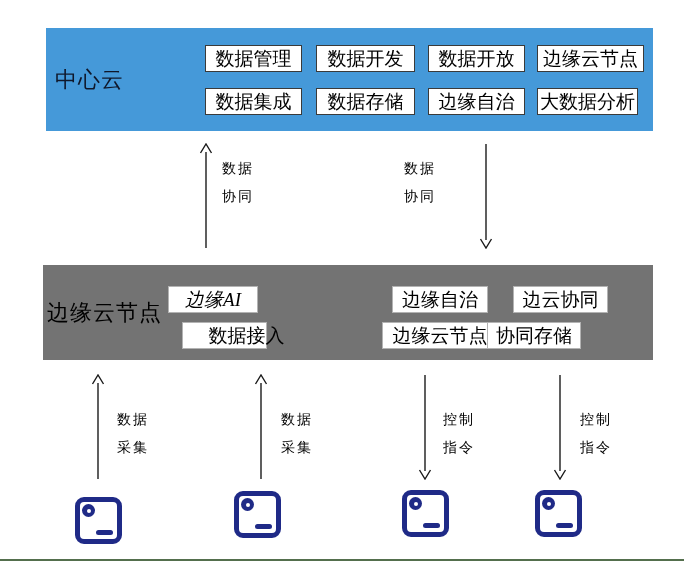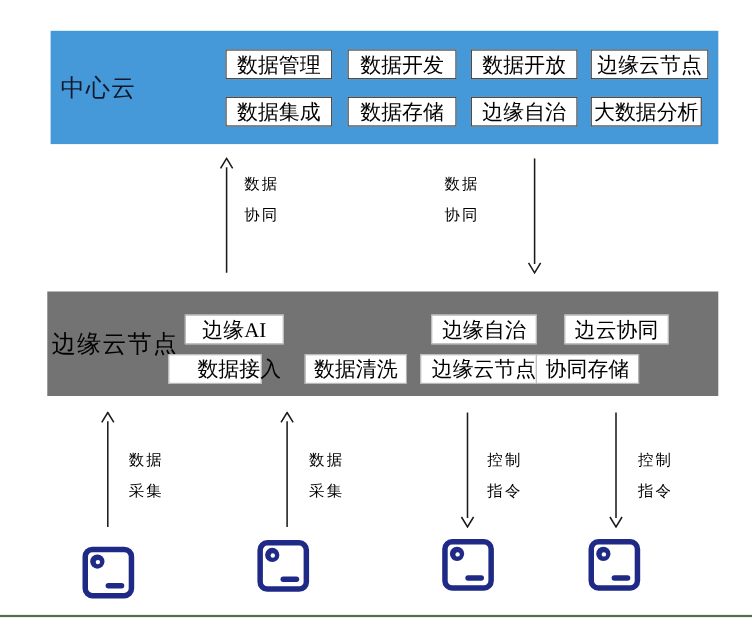--- a/index.html
+++ b/index.html
@@ -29,25 +29,25 @@
   
   .cc1 { left:159px; top:17px; width:97px; }
   .cc2 { left:270px; top:17px; width:99px; }
   .cc3 { left:382px; top:17px; width:97px; }
   .cc4 { left:491px; top:17px; width:107px; }
   .cc5 { left:159px; top:60px; width:97px; }
   .cc6 { left:270px; top:60px; width:99px; }
   .cc7 { left:382px; top:60px; width:97px; }
   .cc8 { left:491px; top:60px; width:101px; }
   
-  .ec1 { left:125px; top:21px; width:90px; }
+  .ec1 { left:125px; top:21px; width:90px;font-style:italic; }
   .ec2 { left:232px; top:21px; width:95px; }
   .ec3 { left:349px; top:21px; width:96px; }
   .ec4 { left:470px; top:21px; width:95px; }
-  .ec5 { left:110px; top:57px; width:85px;padding-left:44px; }
+  .ec5 { left:139px; top:57px; width:85px;padding-left:44px; }
   .ec6 { left:234px; top:57px; width:93px; }
   .ec7 { left:339px; top:57px; width:116px; }
   .ec8 { left:444px; top:57px; width:94px; }
   
   .arrow { position:absolute; width:16px; }
   .mid-arrow    { top:143px; height:106px; }
   .bottom-arrow { top:374px; height:106px; }
   .arrow-up-1   { left:198px; }
   .arrow-down-1 { left:478px; }
   .arrow-up-2   { left:90px;  }
@@ -125,21 +125,20 @@
     <line x1="8" y1="1" x2="8" y2="97" stroke="#1a1a1a" stroke-width="1.4"></line>
     <polyline points="2.5,96 8,105 13.5,96" fill="none" stroke="#1a1a1a" stroke-width="1.4"></polyline>
   </svg>
 
   <div class="cloud-box edge-box">
     <div class="box-label">边缘云节点</div>
     <div class="chip ec1">边缘AI</div>
     <div class="chip ec3">边缘自治</div>
     <div class="chip ec4">边云协同</div>
     <div class="chip ec5">数据接入</div>
-    <div class="chip ec6">数据清洗</div>
     <div class="chip ec7">边缘云节点</div>
     <div class="chip ec8">协同存储</div>
   </div>
 
   <svg class="arrow bottom-arrow arrow-up-2" viewBox="0 0 16 106">
     <line x1="8" y1="9" x2="8" y2="105" stroke="#1a1a1a" stroke-width="1.4"></line>
     <polyline points="2.5,10 8,1 13.5,10" fill="none" stroke="#1a1a1a" stroke-width="1.4"></polyline>
   </svg>
   <div class="flow-label fl-collect-1">
     <span>数据</span>

